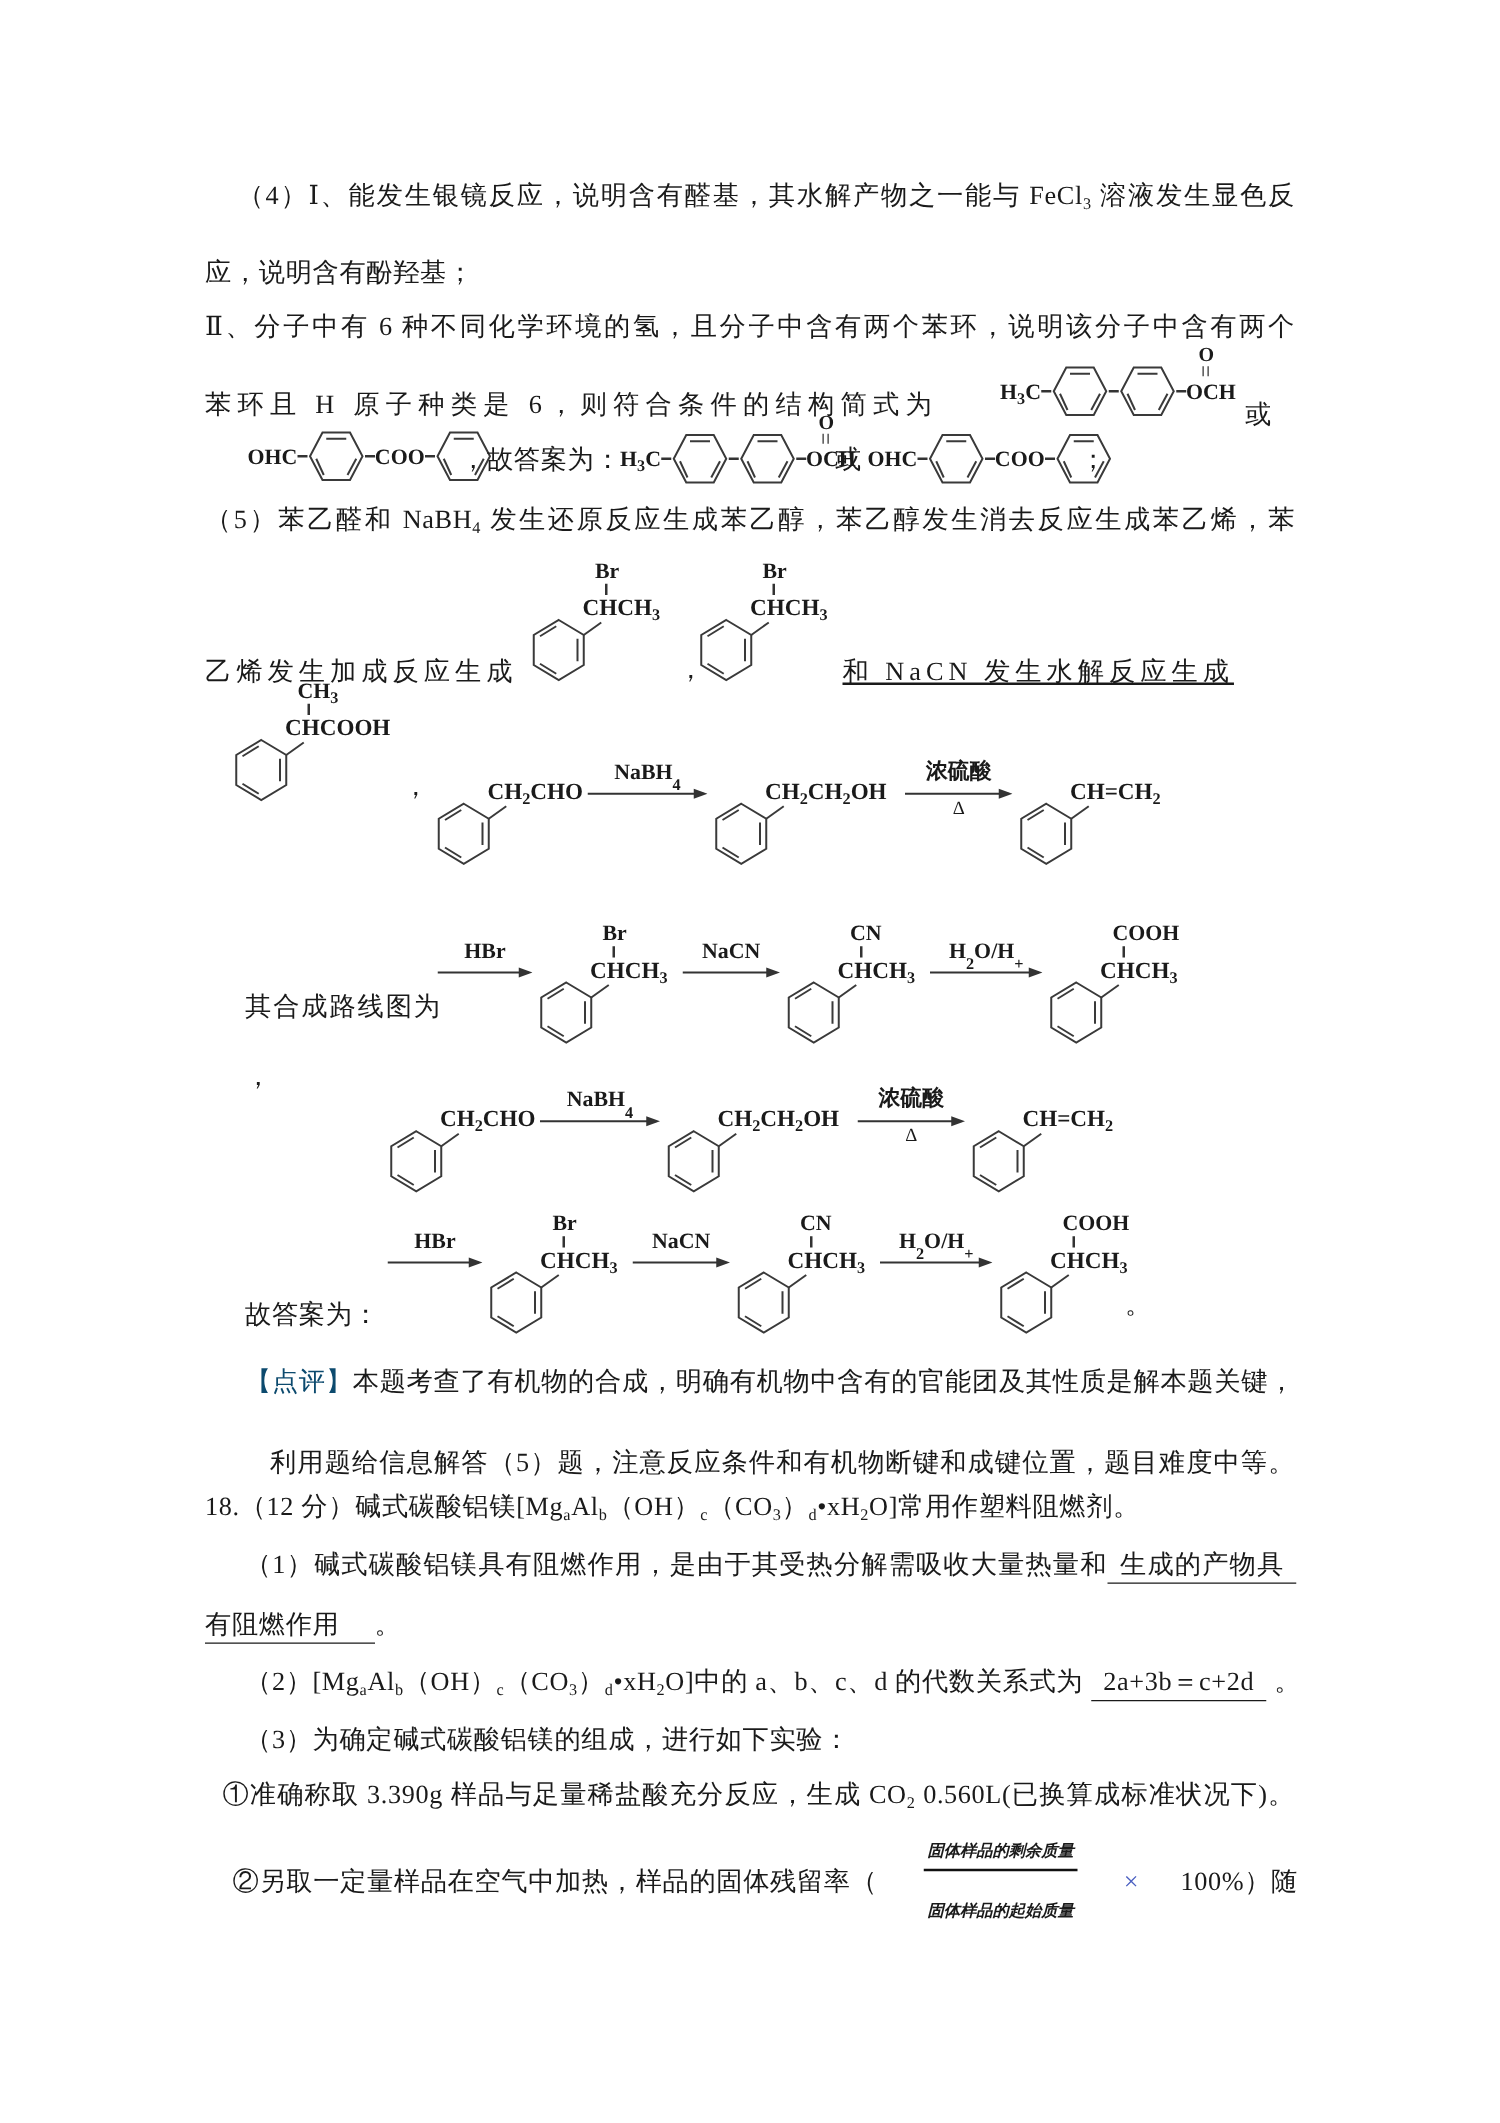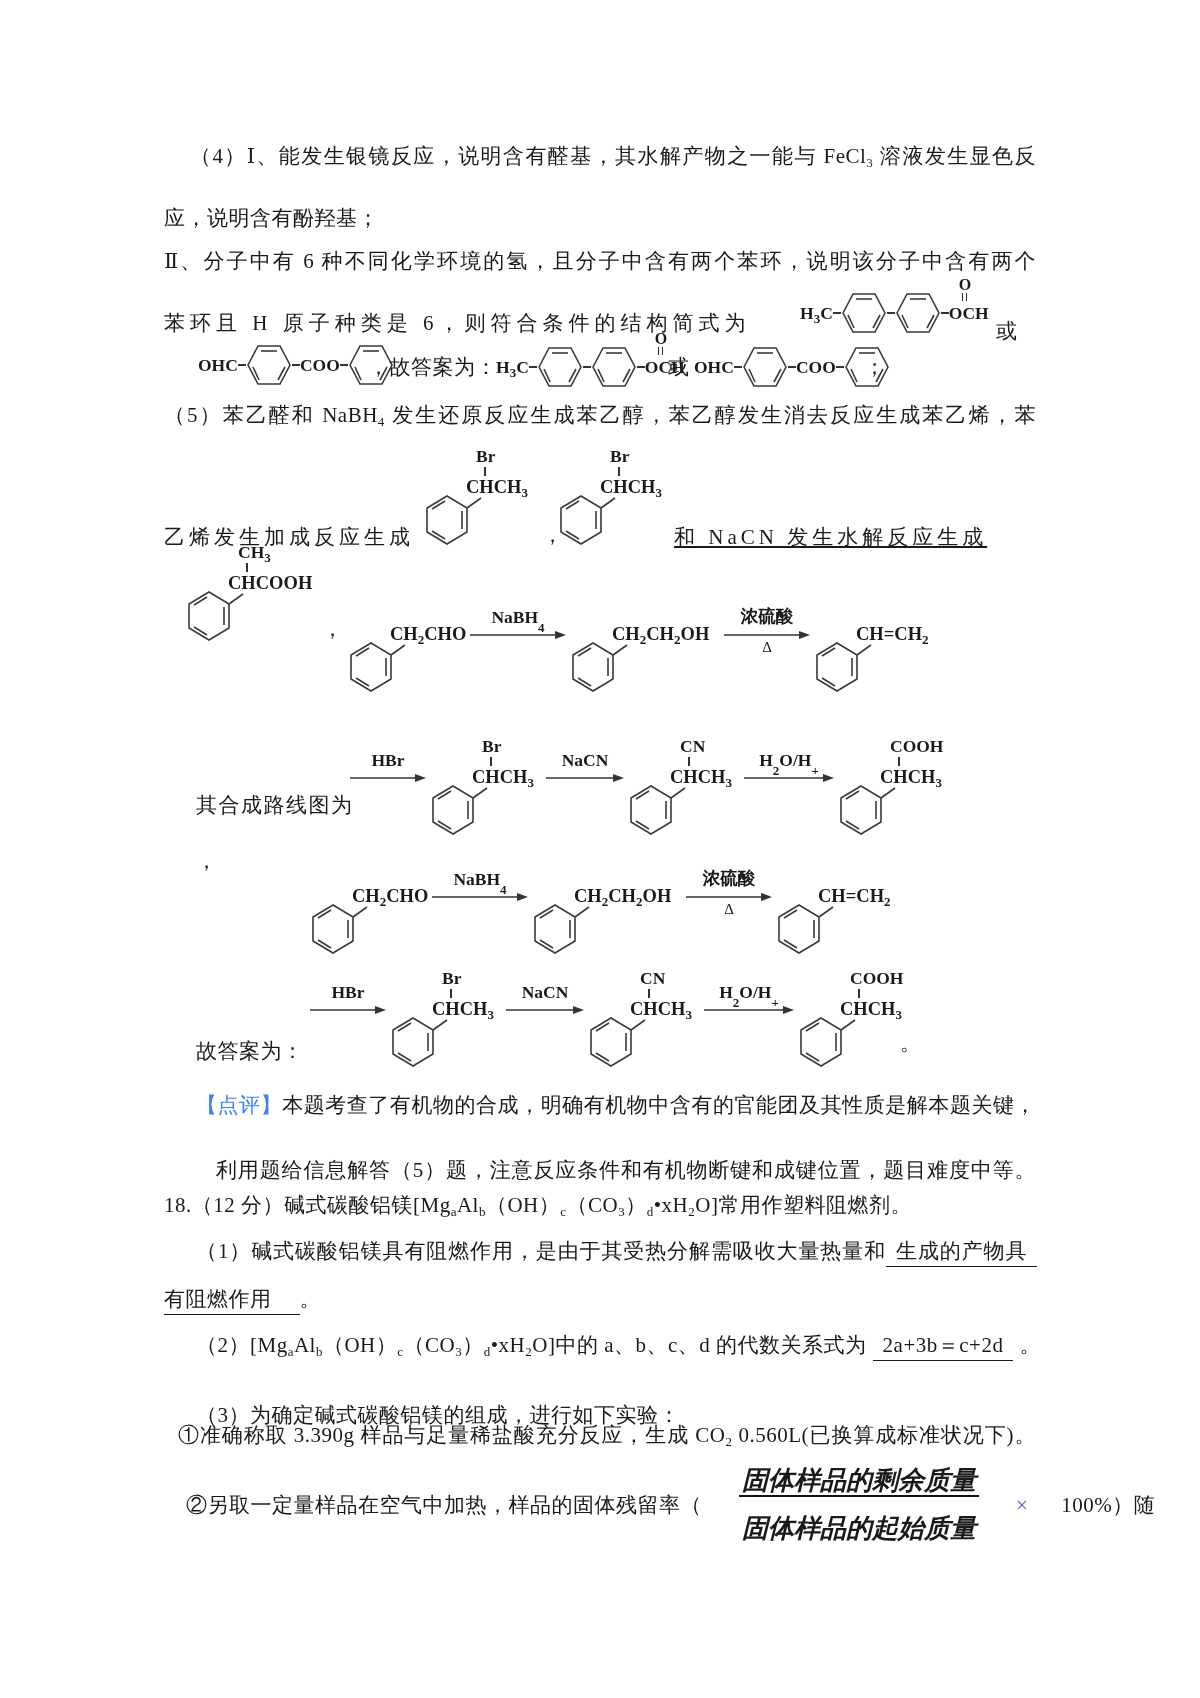--- a/index.html
+++ b/index.html
@@ -2,21 +2,21 @@
 <html><head>
 <meta charset="utf-8">
 <style>
   html,body{margin:0;padding:0;background:#ffffff;}
   #page{position:relative;width:1200px;height:1698px;background:#ffffff;overflow:hidden;
         font-family:"Liberation Serif","DejaVu Serif",serif;color:#1a1a1a;}
   .line{position:absolute;font-size:21px;line-height:30px;letter-spacing:0.5px;white-space:nowrap;}
   .fill{white-space:normal;text-align:justify;text-align-last:justify;}
   sub{font-size:13px;vertical-align:-4px;line-height:0;}
   sup{font-size:13px;vertical-align:6px;line-height:0;}
-  .blue{color:#3b82f6;}
+  .blue{color:#0c4a6e;}
   .xblue{color:#4a5fc1;}
   .ans{border-bottom:1.6px solid #1a1a1a;padding:0 10px 3px 10px;}
   
   .mol{position:relative;display:inline-block;vertical-align:top;}
   .mol-a{height:78px;}
   .mol-b{height:106px;}
   .mol-chain,.mol-top{font-size:18.5px;font-weight:600;letter-spacing:0;white-space:nowrap;
         font-family:"Liberation Serif","DejaVu Serif",serif;}
   .mol-a .mol-chain{position:absolute;left:42px;top:0;}
   .mol-a .mol-ringwrap{position:absolute;left:0;top:14px;}
@@ -38,21 +38,21 @@
   .bigstruct .sm{font-size:17.5px;font-weight:700;letter-spacing:0;}
   .bond{width:8px;height:1.6px;background:#333;}
   .ringh{display:inline-flex;}
   .carbonyl{position:relative;display:inline-flex;align-items:center;}
   .co-o{position:absolute;left:10px;top:-27px;font-size:16px;font-weight:700;}
   .co-l{position:absolute;top:-10px;width:1.6px;height:8px;background:#333;}
   .co-l1{left:13px;} .co-l2{left:17px;}
   
   .flexline{display:flex;align-items:center;}
   .frac{display:inline-flex;flex-direction:column;align-items:center;margin:0 4px;
-        font-size:26px;font-weight:bold;font-style:italic;line-height:26px;letter-spacing:0;}
+        font-size:13px;font-weight:bold;font-style:italic;line-height:26px;letter-spacing:0;}
   .frac-num{border-bottom:2px solid #111;padding:0 3px 1px 3px;}
   .frac-den{padding-top:19px;}
 </style>
 </head>
 <body>
 
 <div id="page">
 
   <div class="line fill" style="left:190px;top:141px;width:846px;">（4）Ⅰ、能发生银镜反应，说明含有醛基，其水解产物之一能与 FeCl<sub>3</sub> 溶液发生显色反</div>
   <div class="line" style="left:164px;top:203px;">应，说明含有酚羟基；</div>
@@ -422,21 +422,21 @@
   <div class="line" style="left:196px;top:1036px;">故答案为：</div>
   <div class="line" style="left:900px;top:1028px;">。</div>
 
   <div class="line fill" style="left:196px;top:1090px;width:840px;"><span class="blue">【点评】</span><span>本题考查了有机物的合成，明确有机物中含有的官能团及其性质是解本题关键，</span></div>
   <div class="line fill" style="left:216px;top:1155px;width:820px;font-family:Liberation Serif, serif;">利用题给信息解答（5）题，注意反应条件和有机物断键和成键位置，题目难度中等。</div>
 
   <div class="line" style="left:164px;top:1190px;">18.（12 分）碱式碳酸铝镁[Mg<sub>a</sub>Al<sub>b</sub>（OH）<sub>c</sub>（CO<sub>3</sub>）<sub>d</sub>•xH<sub>2</sub>O]常用作塑料阻燃剂。</div>
   <div class="line fill" style="left:196px;top:1236px;width:841px;"><span>（1）碱式碳酸铝镁具有阻燃作用，是由于其受热分解需吸收大量热量和</span><span class="ans">生成的产物具</span></div>
   <div class="line" style="left:164px;top:1284px;"><span class="ans" style="padding-left:0;padding-right:28px;">有阻燃作用</span><span>。</span></div>
   <div class="line" style="left:196px;top:1330px;"><span>（2）[Mg<sub>a</sub>Al<sub>b</sub>（OH）<sub>c</sub>（CO<sub>3</sub>）<sub>d</sub>•xH<sub>2</sub>O]中的 a、b、c、d 的代数关系式为</span><span class="ans" style="margin-left:6px;margin-top:27px;">2a+3b＝c+2d</span><span style="margin-left:6px;">。</span></div>
-  <div class="line" style="left:196px;top:1376px;margin-top:24px;">（3）为确定碱式碳酸铝镁的组成，进行如下实验：</div>
+  <div class="line" style="left:196px;top:1376px;">（3）为确定碱式碳酸铝镁的组成，进行如下实验：</div>
   <div class="line fill" style="left:178px;top:1420px;width:858px;">①准确称取 3.390g 样品与足量稀盐酸充分反应，生成 CO<sub>2</sub> 0.560L(已换算成标准状况下)。</div>
 
   <div class="line flexline" style="left:186px;top:1468px;gap:33px;">
     <span>②另取一定量样品在空气中加热，样品的固体残留率（</span>
     <span class="frac">
       <span class="frac-num">固体样品的剩余质量</span>
       <span class="frac-den">固体样品的起始质量</span>
     </span>
     <span class="xblue">×</span>
     <span>100%）随</span>

